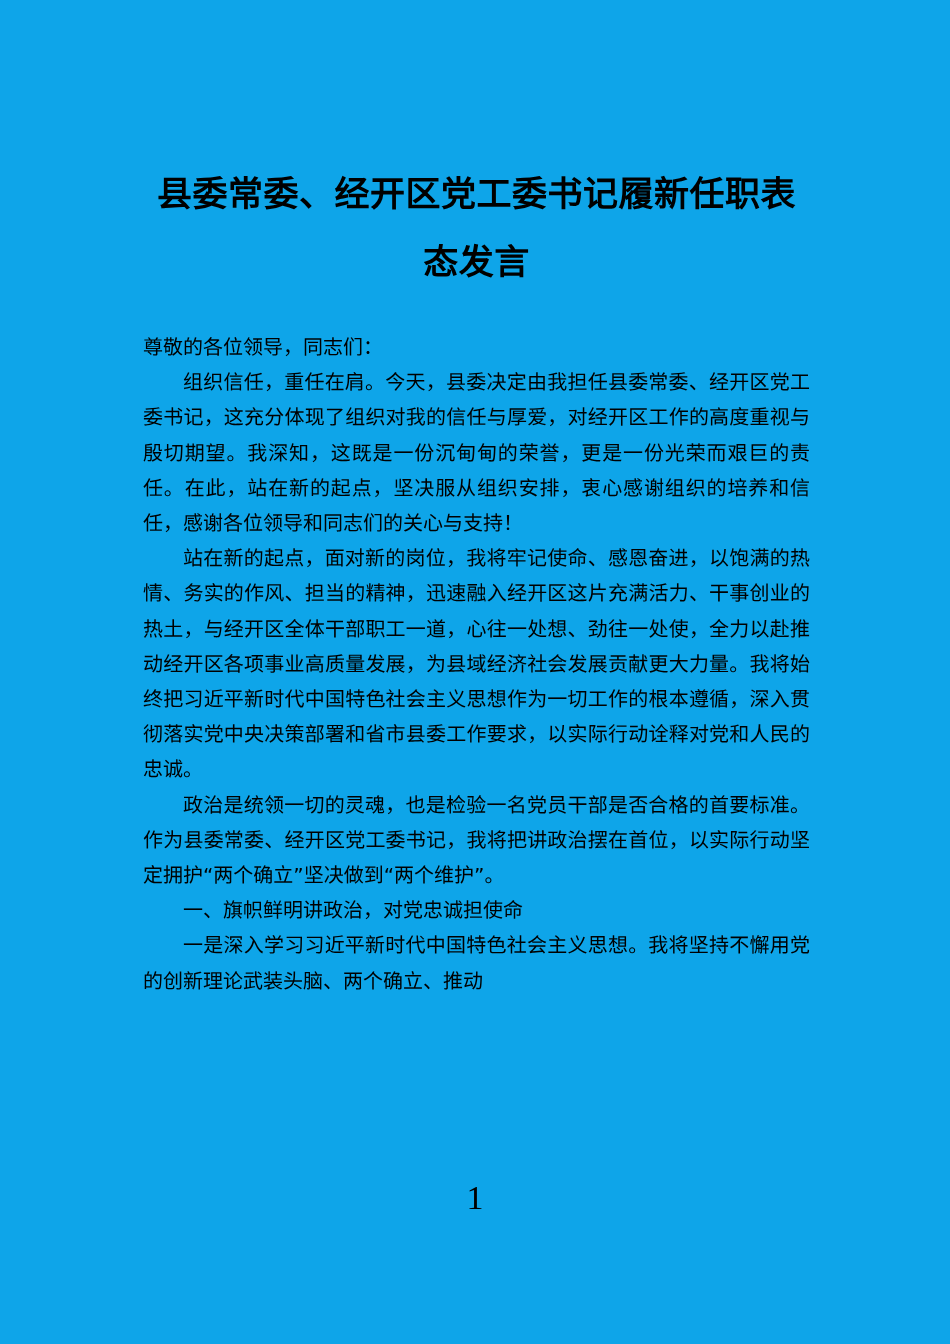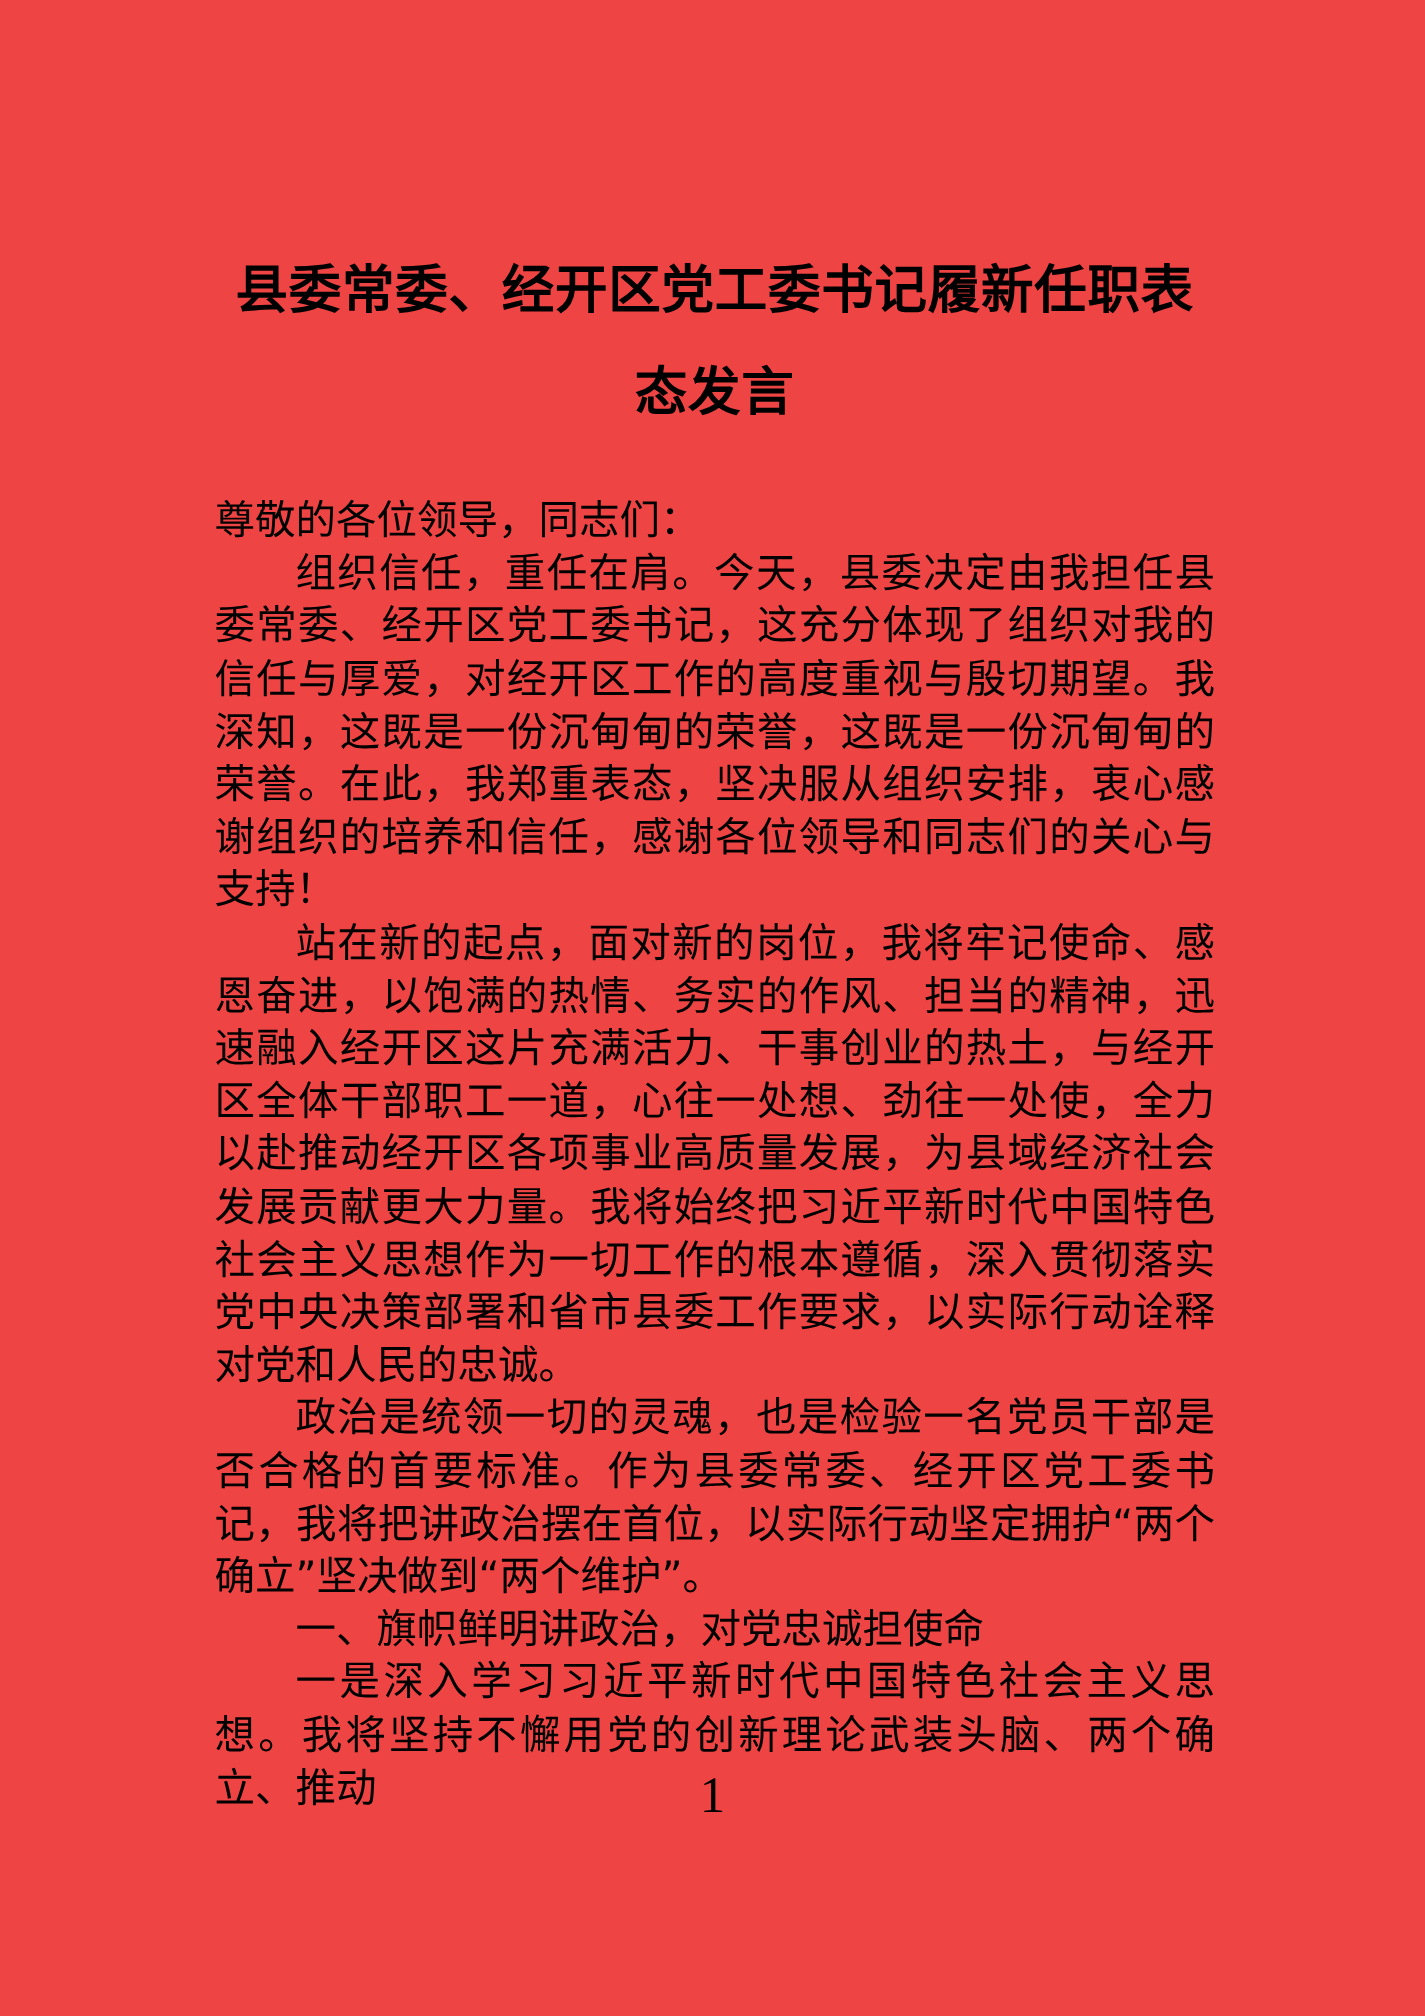--- a/index.html
+++ b/index.html
@@ -4,21 +4,21 @@
 <style>
   html, body {
     margin: 0;
     padding: 0;
     background: #ffffff;
   }
   .page {
     position: relative;
     width: 950px;
     height: 1344px;
-    background: #ef4444;
+    background: #0ea5e9;
     color: #000000;
     font-family: "DejaVu Sans", sans-serif;
     overflow: hidden;
   }
   .doc-title {
     position: absolute;
     left: 143px;
     top: 160px;
     width: 667px;
     margin: 0;
@@ -26,21 +26,21 @@
     line-height: 68px;
     font-weight: 700;
     text-align: center;
     letter-spacing: 0.5px;
   }
   .doc-body {
     position: absolute;
     left: 143px;
     top: 330px;
     width: 667px;
-    font-size: 27px;
+    font-size: 20px;
     line-height: 35.2px;
     text-align: justify;
     text-justify: inter-ideograph;
   }
   .para {
     margin: 0;
     text-indent: 2em;
     word-break: break-all;
   }
   .para.no-indent {
@@ -59,21 +59,21 @@
   }
 </style>
 </head>
 <body>
 
 <div class="page">
   <h1 class="doc-title">县委常委、经开区党工委书记履新任职表态发言</h1>
 
   <div class="doc-body">
       <p class="para no-indent">尊敬的各位领导，同志们：</p>
-      <p class="para">组织信任，重任在肩。今天，县委决定由我担任县委常委、经开区党工委书记，这充分体现了组织对我的信任与厚爱，对经开区工作的高度重视与殷切期望。我深知，这既是一份沉甸甸的荣誉，这既是一份沉甸甸的荣誉。在此，我郑重表态，坚决服从组织安排，衷心感谢组织的培养和信任，感谢各位领导和同志们的关心与支持！</p>
+      <p class="para">组织信任，重任在肩。今天，县委决定由我担任县委常委、经开区党工委书记，这充分体现了组织对我的信任与厚爱，对经开区工作的高度重视与殷切期望。我深知，这既是一份沉甸甸的荣誉，更是一份光荣而艰巨的责任。在此，站在新的起点，坚决服从组织安排，衷心感谢组织的培养和信任，感谢各位领导和同志们的关心与支持！</p>
       <p class="para">站在新的起点，面对新的岗位，我将牢记使命、感恩奋进，以饱满的热情、务实的作风、担当的精神，迅速融入经开区这片充满活力、干事创业的热土，与经开区全体干部职工一道，心往一处想、劲往一处使，全力以赴推动经开区各项事业高质量发展，为县域经济社会发展贡献更大力量。我将始终把习近平新时代中国特色社会主义思想作为一切工作的根本遵循，深入贯彻落实党中央决策部署和省市县委工作要求，以实际行动诠释对党和人民的忠诚。</p>
       <p class="para">政治是统领一切的灵魂，也是检验一名党员干部是否合格的首要标准。作为县委常委、经开区党工委书记，我将把讲政治摆在首位，以实际行动坚定拥护“两个确立”坚决做到“两个维护”。</p>
       <p class="para">一、旗帜鲜明讲政治，对党忠诚担使命</p>
       <p class="para">一是深入学习习近平新时代中国特色社会主义思想。我将坚持不懈用党的创新理论武装头脑、两个确立、推动</p>
     </div>
 
   <div class="page-number">1</div>
 </div>
 
 </body></html>

